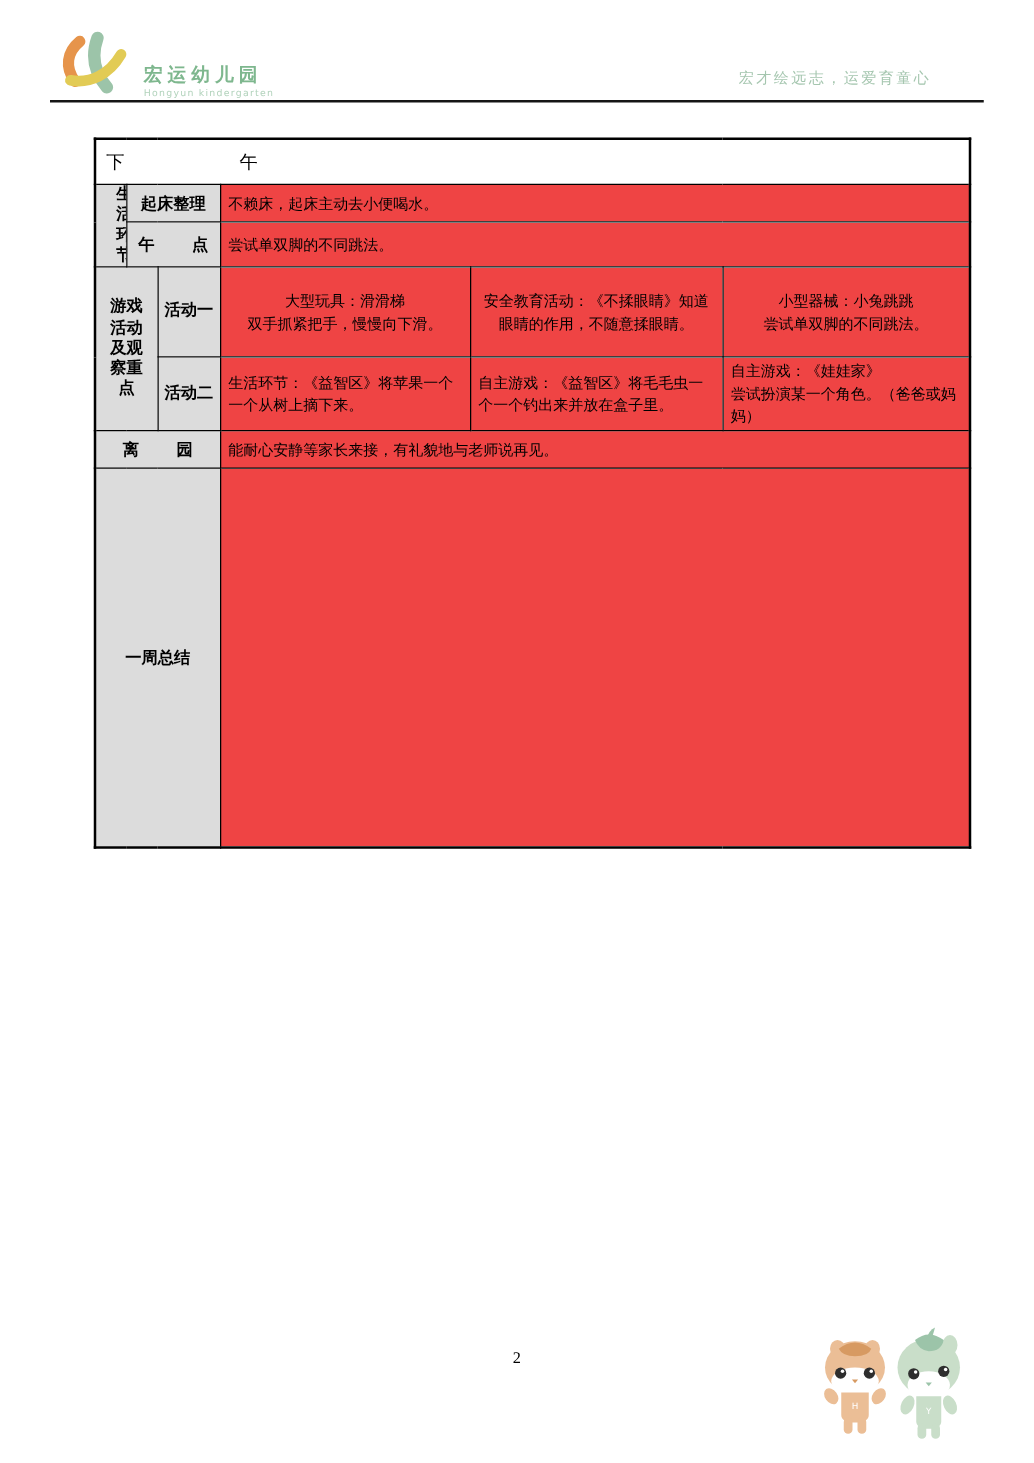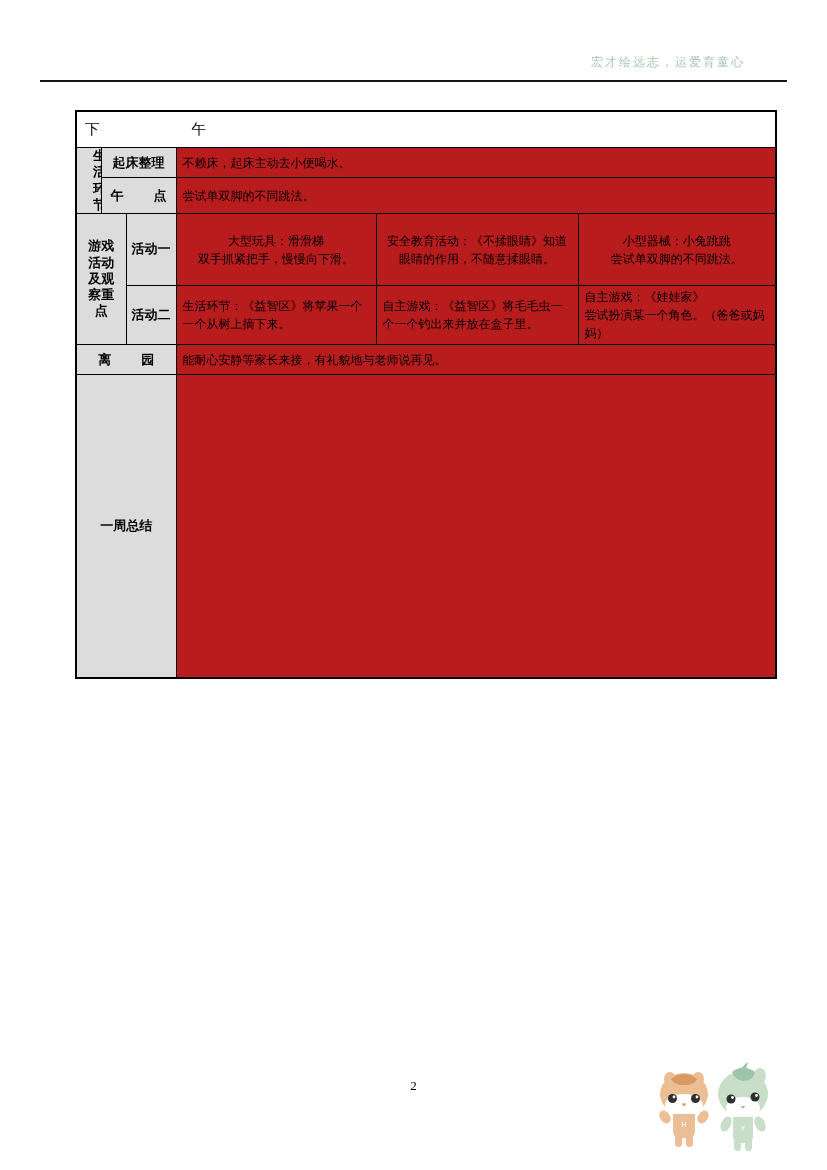--- a/index.html
+++ b/index.html
@@ -21,36 +21,47 @@
   table.sched{
     position:absolute;left:75px;top:110px;width:700px;
     border-collapse:collapse;table-layout:fixed;
     border:2px solid #000;
   }
   table.sched td{border:1px solid #000;overflow:hidden;vertical-align:middle;}
   td.title-cell{height:18px;text-align:left;font-size:14.5px;background:#fff;padding:8px;}
   td.lbl{background:#dcdcdc;font-weight:bold;font-size:13px;text-align:center;padding:4px;}
   td.vlbl{line-height:1.25;word-break:break-all;padding:0 5px;}
   td.vlbl-narrow{padding:0 16px;}
-  td.cnt{background:#b91c1c;font-size:12px;padding:2px 6px;line-height:1.5;}
+  td.cnt{background:#ef4444;font-size:12px;padding:2px 6px;line-height:1.5;}
   .cnt-center{text-align:center;white-space:pre-line;}
   .cnt-left{text-align:left;}
   .pre{white-space:pre-line;}
   .spread{display:inline-block;letter-spacing:92px;margin-right:-92px;}
   .spread-sm{display:inline-block;letter-spacing:30px;margin-right:-30px;}
   td.top-align{vertical-align:top;}
   
   .pagenum{position:absolute;left:50%;top:1078px;transform:translateX(-50%);
     font-family:"Liberation Serif","DejaVu Serif",serif;font-size:13px;}
   .mascots{position:absolute;left:656px;top:1060px;width:120px;height:92px;}
 </style>
 </head>
 <body>
 
 <div class="hdr">
+  <div class="logo">
+    <svg class="logo-mark" viewBox="0 0 70 58" xmlns="http://www.w3.org/2000/svg">
+      <path d="M20 9 C 9 18 7 31 16 43" stroke="#e6944b" stroke-width="9.5" fill="none" stroke-linecap="round"></path>
+      <path d="M35 6 C 30 20 31 34 43 48" stroke="#9cc4a9" stroke-width="10.5" fill="none" stroke-linecap="round"></path>
+      <path d="M12 42 C 29 45 45 37 55 20" stroke="#e2cb55" stroke-width="9" fill="none" stroke-linecap="round"></path>
+    </svg>
+    <div class="logo-text">
+      <div class="logo-cn">宏运幼儿园</div>
+      <div class="logo-en">Hongyun  kindergarten</div>
+    </div>
+  </div>
   <div class="slogan">宏才绘远志，运爱育童心</div>
 </div>
 <div class="hdr-rule"></div>
 
 <table class="sched">
   <colgroup>
     <col style="width:25px">
       <col style="width:25px">
       <col style="width:50px">
     <col style="width:200px">

